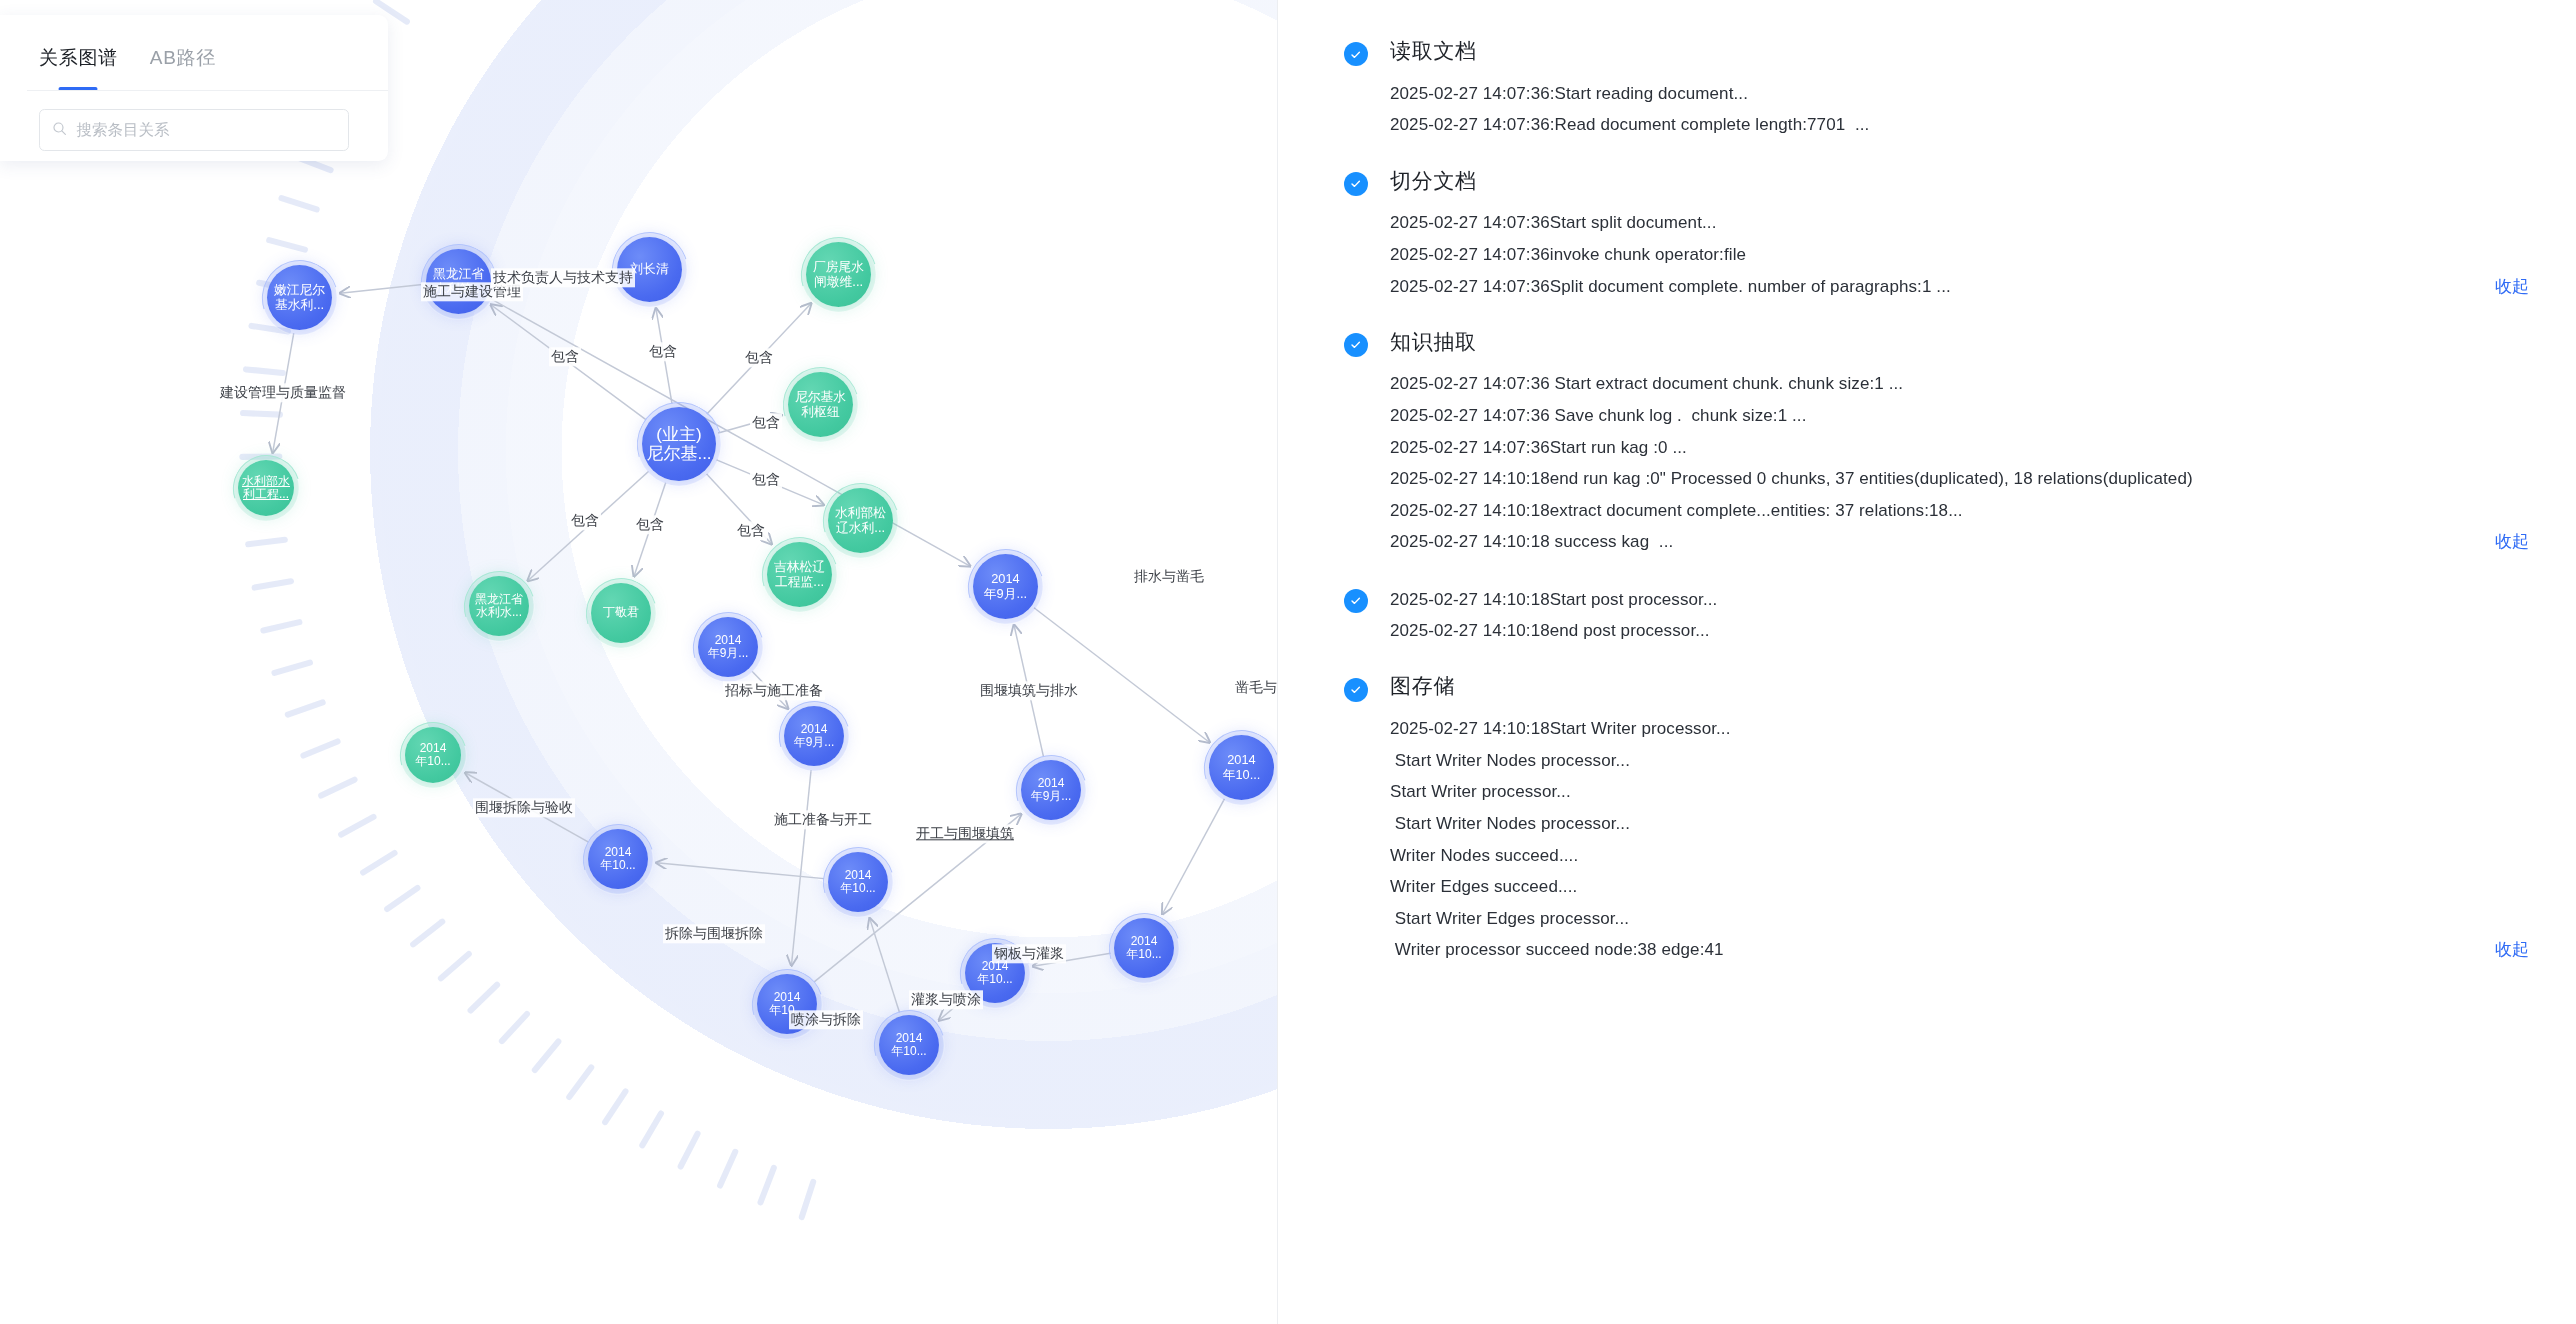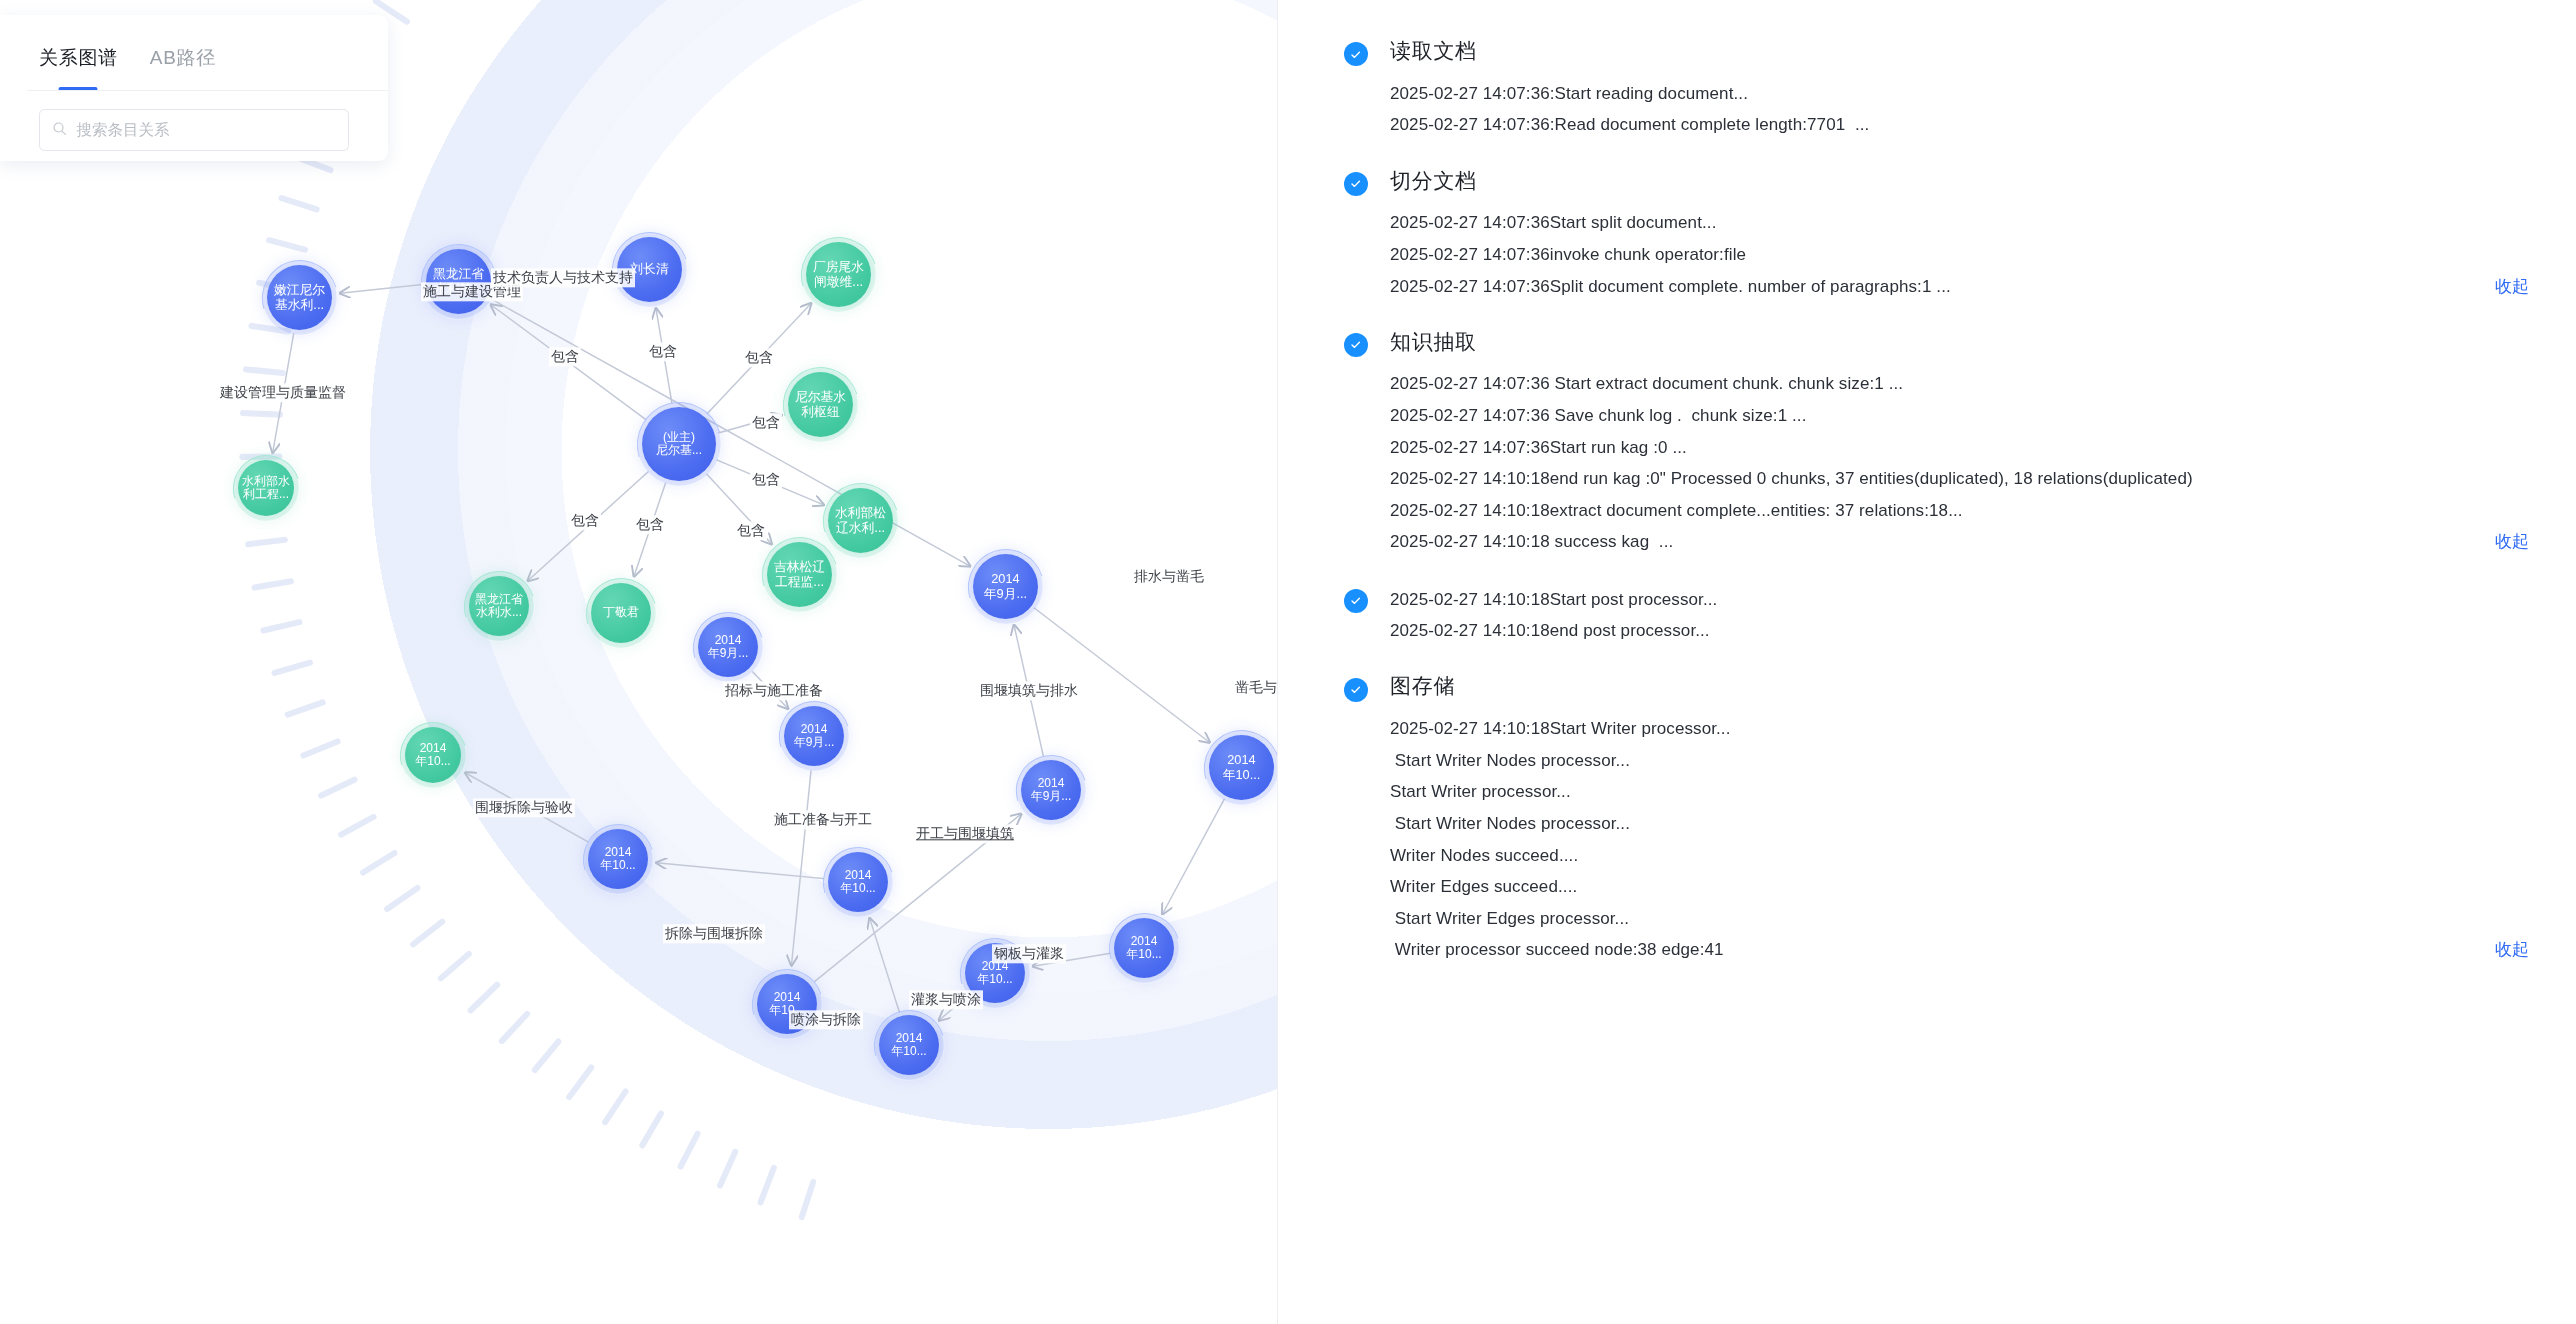--- a/index.html
+++ b/index.html
@@ -252,26 +252,26 @@
         </div>
         <div class="node blue" style="left: 617px; top: 237px; width: 65px; height: 65px; font-size: 12.8px;">
           <span class="ring"></span>
           <span class="nlabel">刘长清</span>
         </div>
         <div class="node green" style="left: 806px; top: 242px; width: 65px; height: 65px; font-size: 12.8px;">
           <span class="ring"></span>
           <span class="nlabel">厂房尾水
 闸墩维...</span>
         </div>
-        <div class="node green" style="left: 238px; top: 460px; width: 56px; height: 56px; font-size: 12px;">
+        <div class="node green" style="left: 238px; top: 460px; width: 56px; height: 56px; font-size: 12px; text-decoration: underline;">
           <span class="ring"></span>
           <span class="nlabel">水利部水
 利工程...</span>
         </div>
-        <div class="node blue" style="left: 642px; top: 407px; width: 74px; height: 74px; font-size: 12px;">
+        <div class="node blue" style="left: 642px; top: 407px; width: 74px; height: 74px; font-size: 17px;">
           <span class="ring"></span>
           <span class="nlabel">(业主)
 尼尔基...</span>
         </div>
         <div class="node green" style="left: 788px; top: 372px; width: 65px; height: 65px; font-size: 12.8px;">
           <span class="ring"></span>
           <span class="nlabel">尼尔基水
 利枢纽</span>
         </div>
         <div class="node green" style="left: 828px; top: 488px; width: 65px; height: 65px; font-size: 12.8px;">

